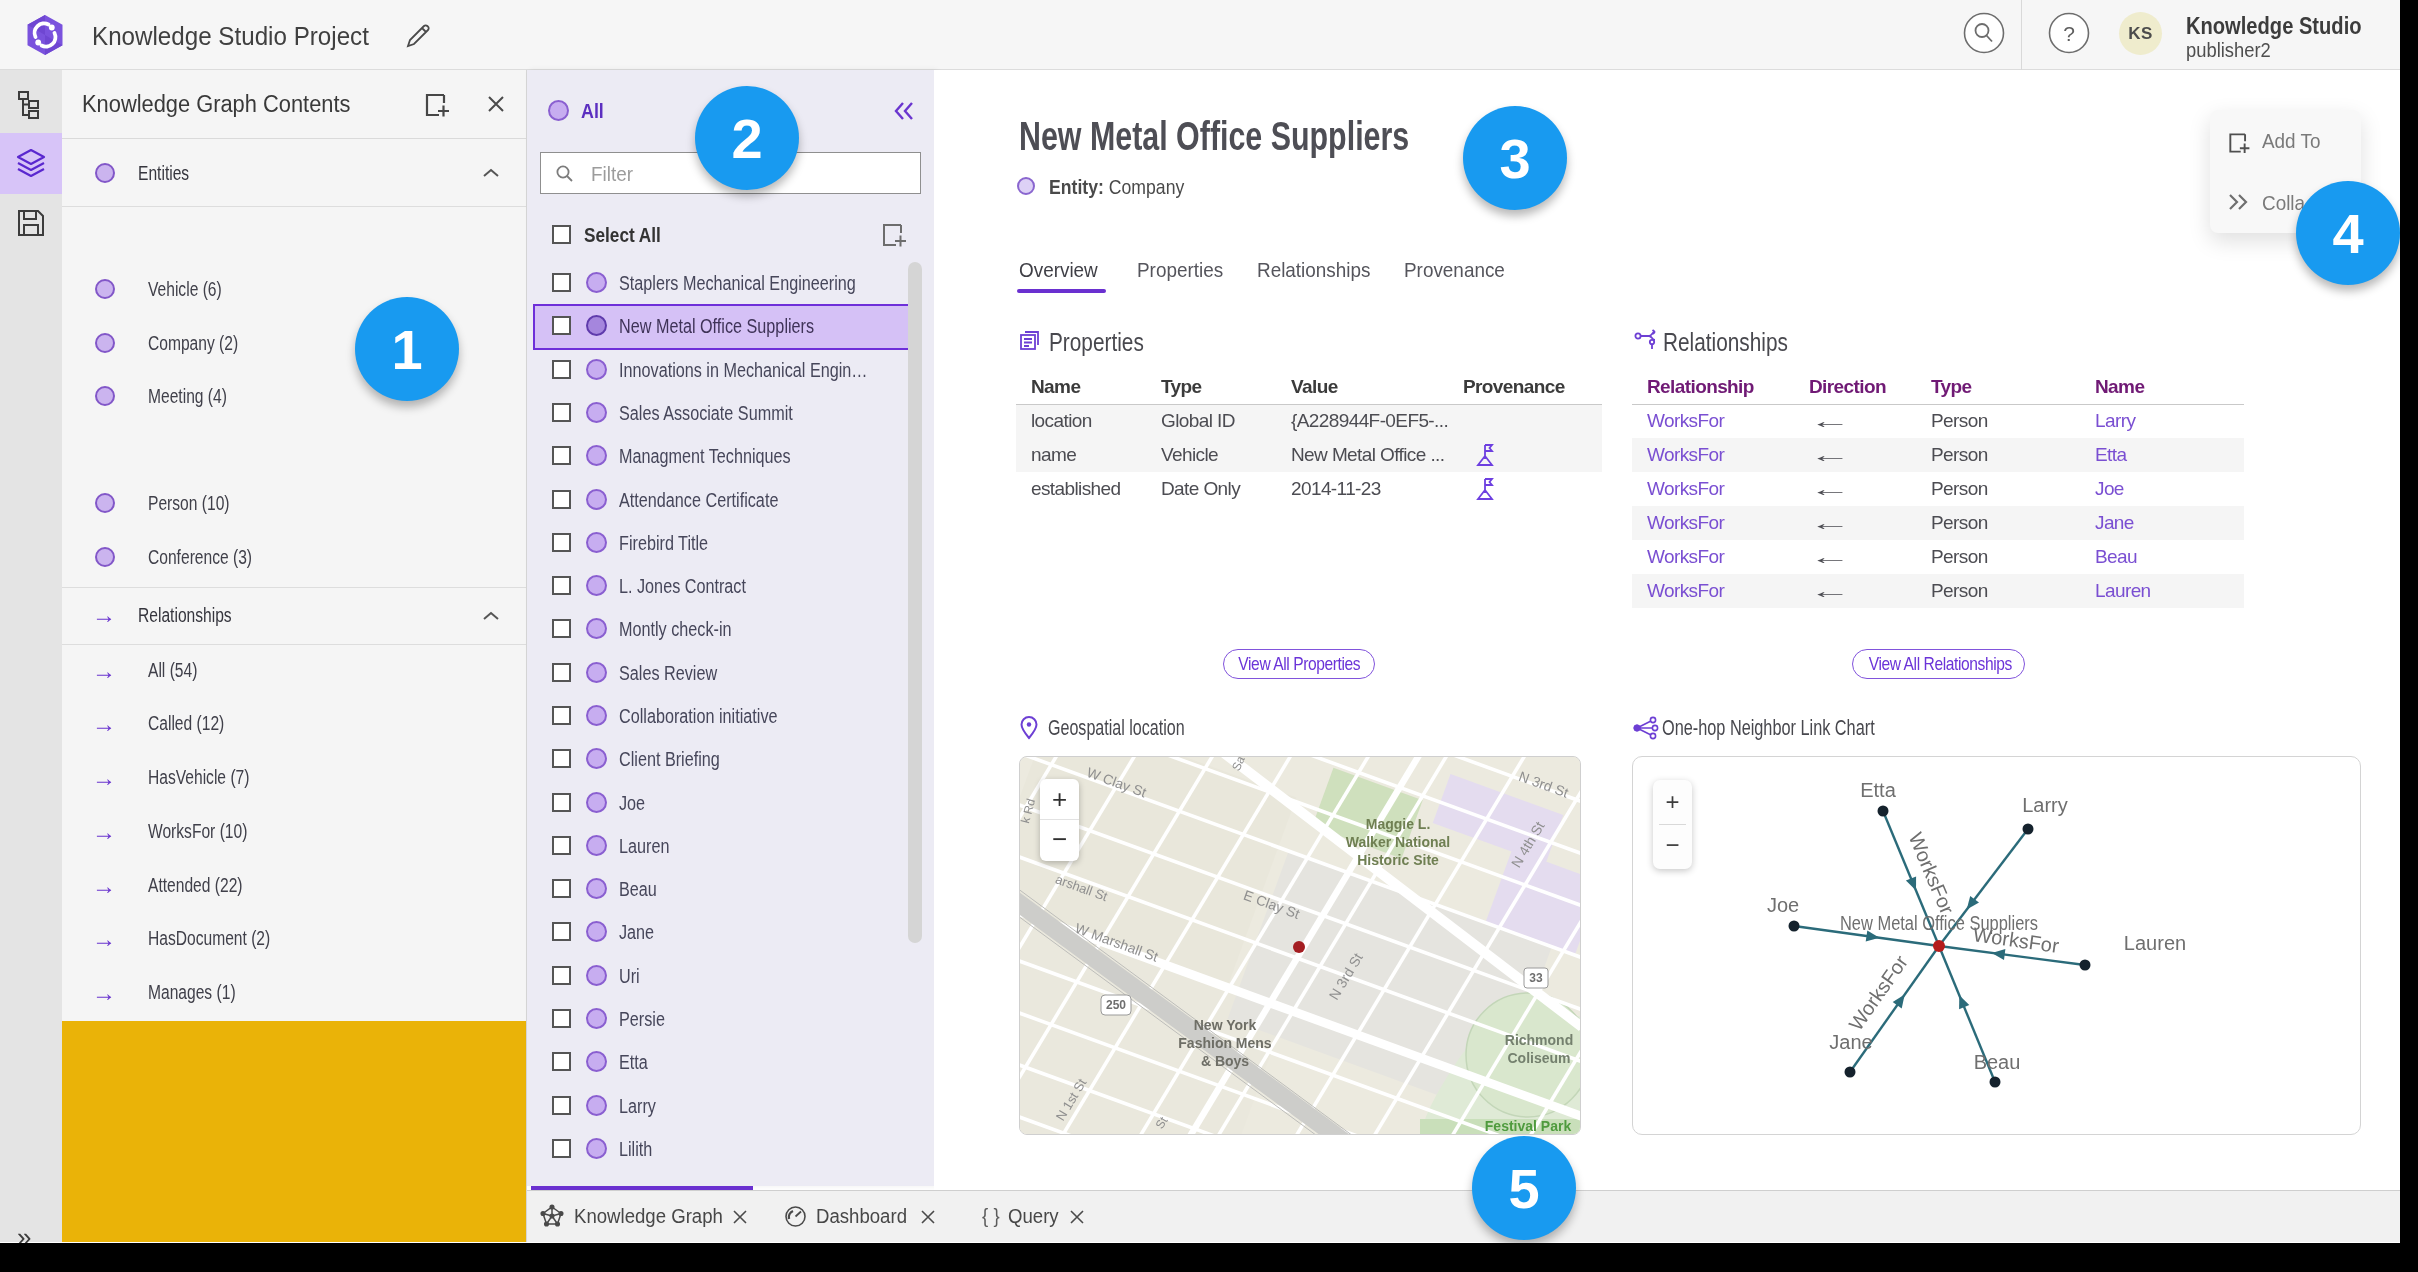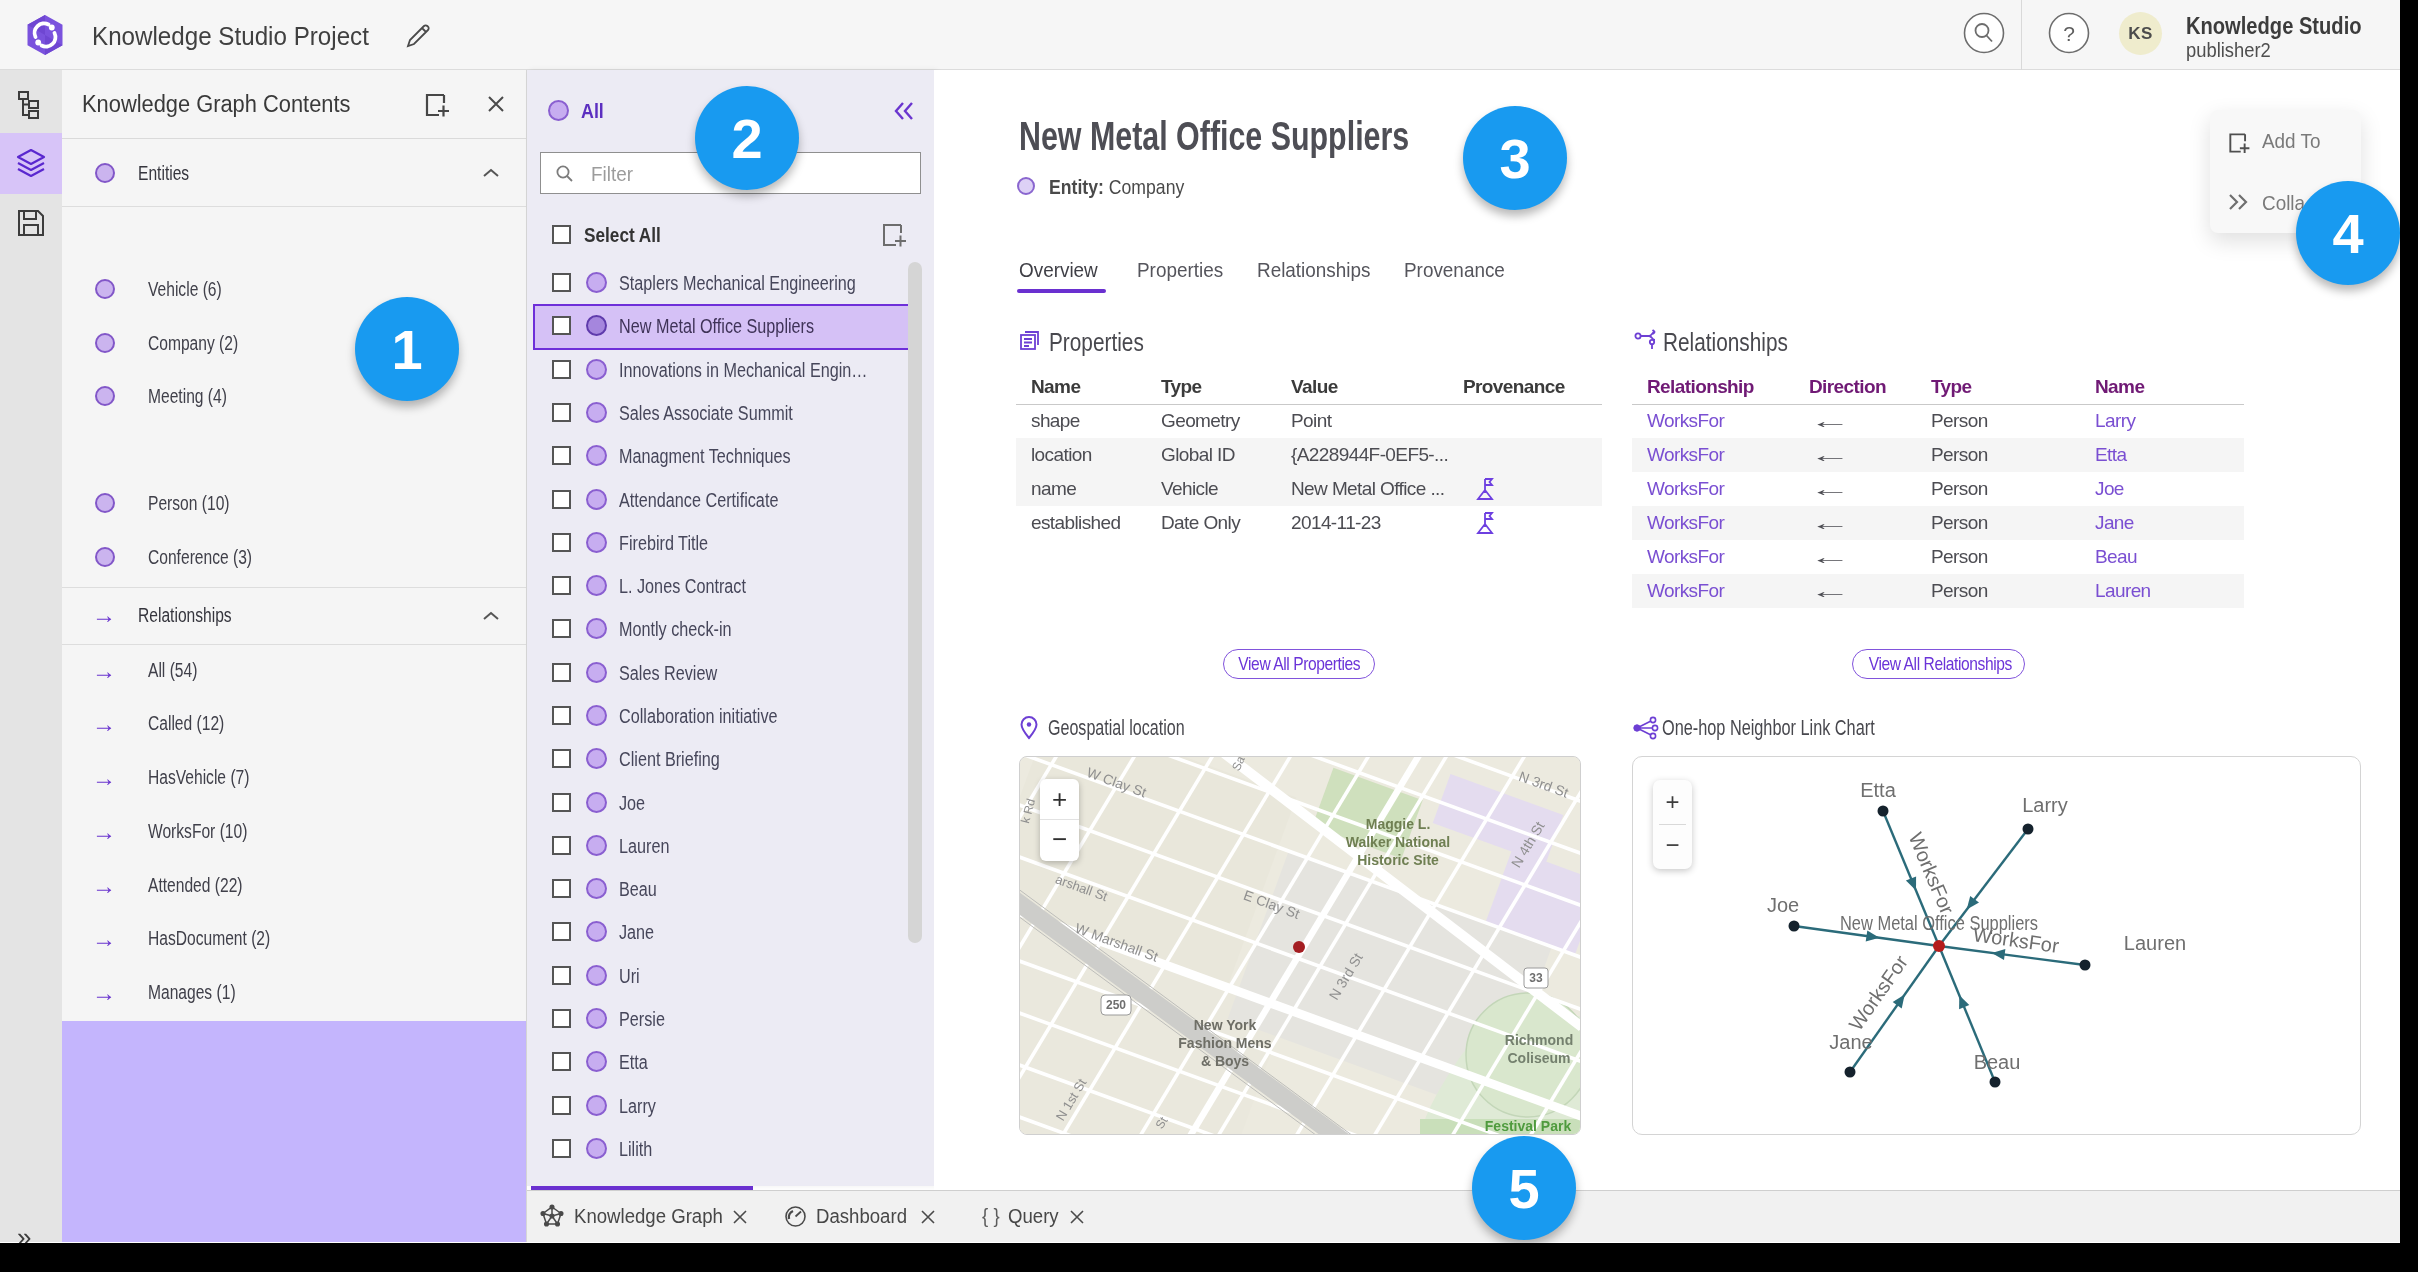--- a/index.html
+++ b/index.html
@@ -6,21 +6,21 @@
 html,body{width:2418px;height:1272px;overflow:hidden;background:#fff;font-family:"Liberation Sans",sans-serif;}
 .abs{position:absolute;}
 #stage{position:relative;width:2418px;height:1272px;overflow:hidden;}
 
 #header{left:0;top:0;width:2400px;height:70px;background:#f6f6f6;border-bottom:1px solid #dcdcdc;}
 #hTitle{left:92px;top:21px;font-size:26px;color:#404040;transform:scaleX(0.93);transform-origin:0 50%;white-space:nowrap;}
 
 #rail{left:0;top:70px;width:62px;height:1172px;background:#e4e4e4;}
 #railSel{left:0;top:63px;width:62px;height:61px;background:#d7c4f8;}
 
-#p1{left:62px;top:70px;width:465px;height:1172px;background:#c4b5fd;border-right:1px solid #d6d6d6;}
+#p1{left:62px;top:70px;width:465px;height:1172px;background:#eab308;border-right:1px solid #d6d6d6;}
 #p1 .hdr{left:0;top:0;width:464px;height:69px;background:#f5f5f5;border-bottom:1px solid #dadada;}
 #p1 .list{left:0;top:69px;width:464px;height:882px;background:#f5f5f5;}
 .p1row{position:absolute;left:0;width:464px;height:54px;}
 .p1sel{left:40px;width:417px;background:#d9c5f7;}
 .pcirc{position:absolute;left:33px;top:17px;width:20px;height:20px;border-radius:50%;background:#cbb4ef;border:2px solid #8257c8;}
 .p1txt{position:absolute;left:86px;top:16px;font-size:20px;color:#40404a;transform:scaleX(0.78);transform-origin:0 50%;white-space:nowrap;}
 .parrow{position:absolute;left:30px;top:14px;font-size:24px;color:#6a35cf;}
 .grphdr{font-size:20px;color:#35353d;left:76px;}
 
 #p2{left:527px;top:70px;width:407px;height:1116px;background:#ecebf4;box-shadow:3px 0 6px rgba(0,0,0,0.07);}
@@ -296,26 +296,20 @@
       </g>
     </svg>
     <div class="abs" style="left:115px;top:257px;font-size:26px;color:#48484e;transform:scaleX(0.8);transform-origin:0 50%;white-space:nowrap;">Properties</div>
     <table class="abs" style="left:82px;top:300px;width:586px;border-collapse:collapse;font-size:19px;color:#4c4c52;white-space:nowrap;letter-spacing:-0.6px;" cellspacing="0">
       <tbody>
           <tr style="height:34px;color:#3b3b3b;">
             <th align="left" style="width:145px;padding-left:15px;border-bottom:1px solid #c9c9c9;">Name</th>
             <th align="left" style="width:130px;border-bottom:1px solid #c9c9c9;">Type</th>
             <th align="left" style="width:172px;border-bottom:1px solid #c9c9c9;">Value</th>
             <th align="left" style="border-bottom:1px solid #c9c9c9;">Provenance</th>
-          </tr>
-      <tr style="height:34px;">
-            <td style="padding-left:15px;">shape</td>
-            <td>Geometry</td>
-            <td>Point</td>
-            <td></td>
           </tr>
       <tr style="height:34px;background:#f5f5f5;">
             <td style="padding-left:15px;">location</td>
             <td>Global ID</td>
             <td>{A228944F-0EF5-...</td>
             <td></td>
           </tr>
       <tr style="height:34px;background:#f5f5f5;">
             <td style="padding-left:15px;">name</td>
             <td>Vehicle</td>

